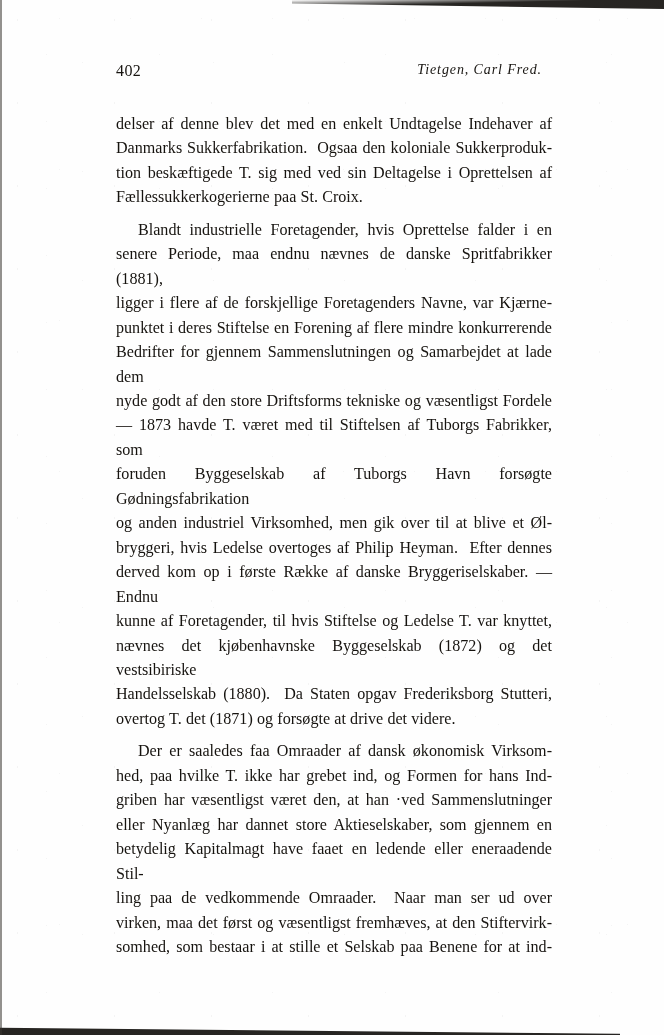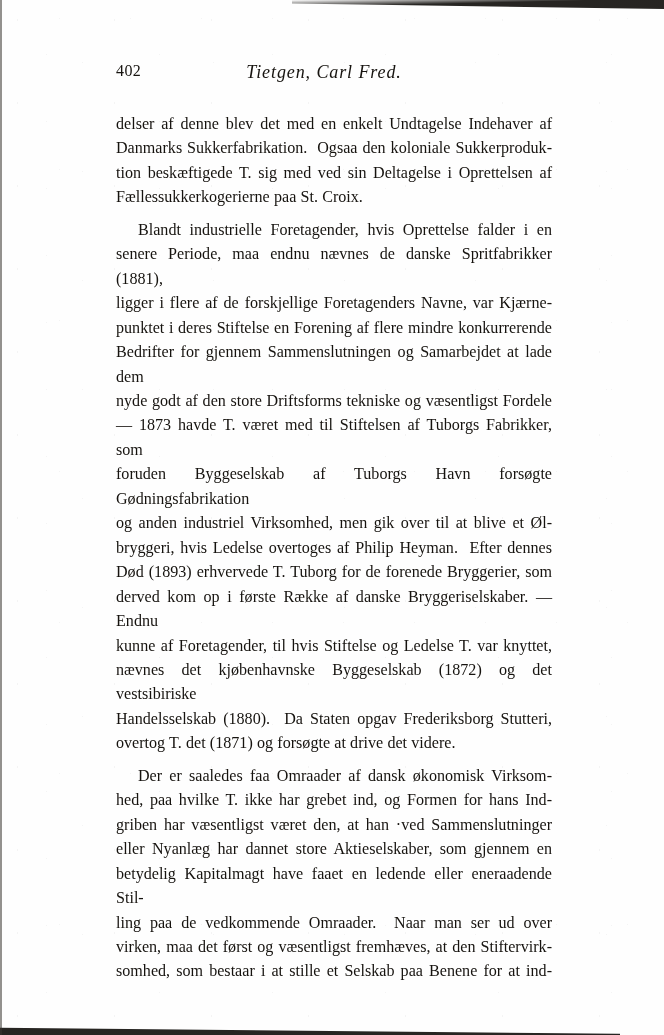--- a/index.html
+++ b/index.html
@@ -76,23 +76,23 @@
     font-size: 16px;
     letter-spacing: .4px;
     font-variant-numeric: oldstyle-nums;
     color: #171410;
   }
   .head-title {
     position: absolute;
     left: 0;
     right: 0;
     top: 0;
-    text-align: center;
+    text-align: right;
     font-style: italic;
-    font-size: 18px;
+    font-size: 14px;
     letter-spacing: .9px;
     color: #171410;
     transform: translateX(-10px);
   }
 
   
   .textblock {
     position: absolute;
     left: 116px;
     top: 112px;
@@ -166,21 +166,20 @@
         <span class="ln ind">Blandt industrielle Foretagender, hvis Oprettelse falder i en</span>
         <span class="ln">senere Periode, maa endnu nævnes de danske Spritfabrikker (1881),</span>
         <span class="ln">ligger i flere af de forskjellige Foretagenders Navne, var Kjærne-</span>
         <span class="ln">punktet i deres Stiftelse en Forening af flere mindre konkurrerende</span>
         <span class="ln">Bedrifter for gjennem Sammenslutningen og Samarbejdet at lade dem</span>
         <span class="ln">nyde godt af den store Driftsforms tekniske og væsentligst Fordele</span>
         <span class="ln">— 1873 havde T. været med til Stiftelsen af Tuborgs Fabrikker, som</span>
         <span class="ln">foruden Byggeselskab af Tuborgs Havn forsøgte Gødningsfabrikation</span>
         <span class="ln">og anden industriel Virksomhed, men gik over til at blive et Øl-</span>
         <span class="ln">bryggeri, hvis Ledelse overtoges af Philip Heyman.  Efter dennes</span>
-        <span class="ln">Død (1893) erhvervede T. Tuborg for de forenede Bryggerier, som</span>
         <span class="ln">derved kom op i første Række af danske Bryggeriselskaber. — Endnu</span>
         <span class="ln">kunne af Foretagender, til hvis Stiftelse og Ledelse T. var knyttet,</span>
         <span class="ln">nævnes det kjøbenhavnske Byggeselskab (1872) og det vestsibiriske</span>
         <span class="ln">Handelsselskab (1880).  Da Staten opgav Frederiksborg Stutteri,</span>
         <span class="ln last">overtog T. det (1871) og forsøgte at drive det videre.</span>
       </p>
       <p class="para">
         <span class="ln ind">Der er saaledes faa Omraader af dansk økonomisk Virksom-</span>
         <span class="ln">hed, paa hvilke T. ikke har grebet ind, og Formen for hans Ind-</span>
         <span class="ln">griben har væsentligst været den, at han ·ved Sammenslutninger</span>

